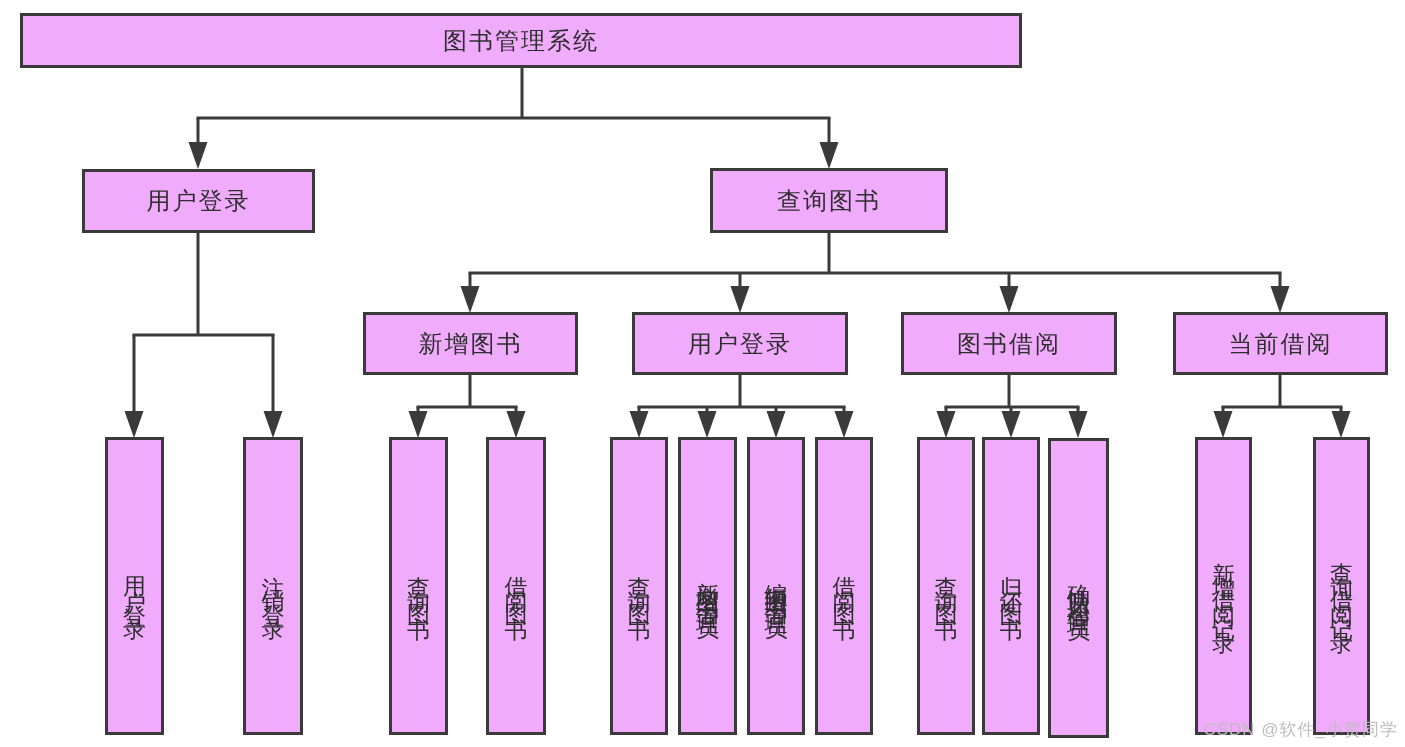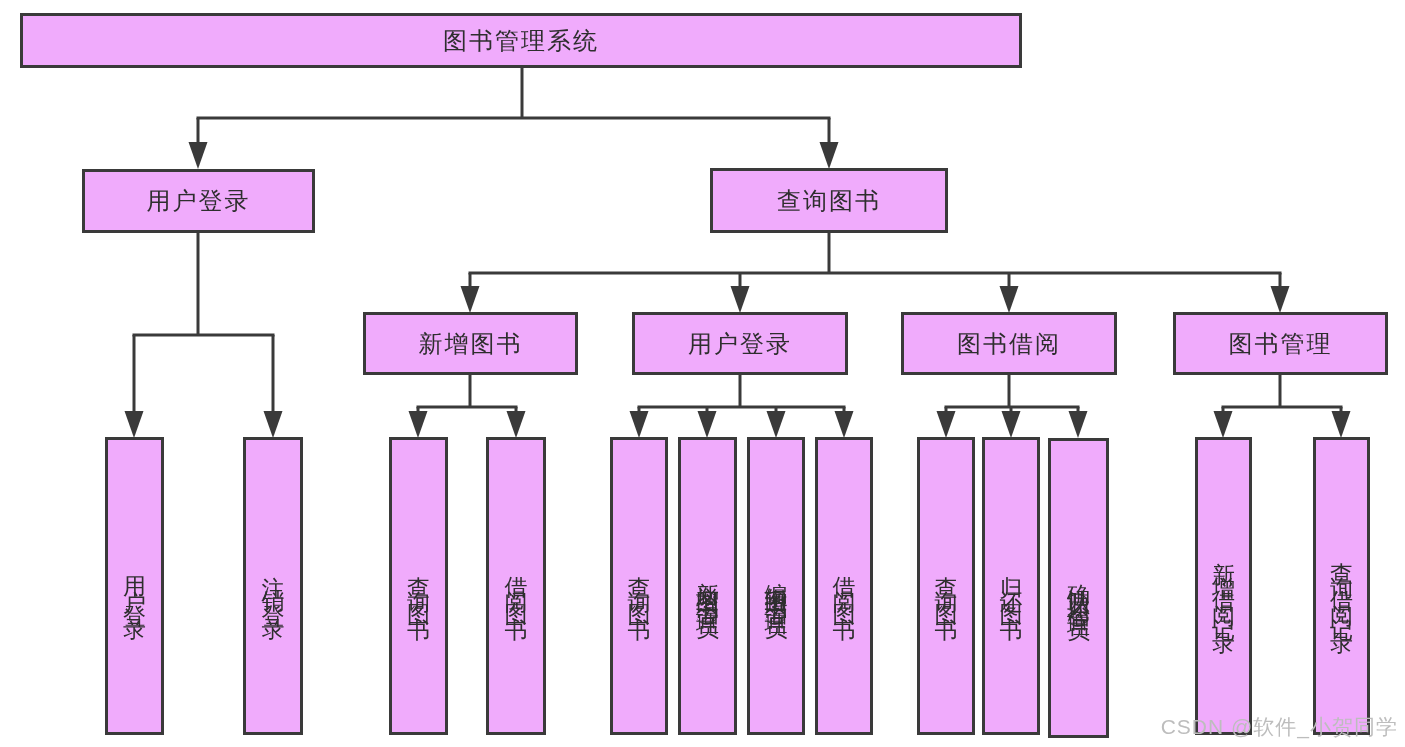--- a/index.html
+++ b/index.html
@@ -36,21 +36,21 @@
   .leaf-label {
     writing-mode: vertical-rl;
     text-orientation: mixed;
     font-size: 23px;
     line-height: 1;
   }
   .watermark {
     position: absolute;
     right: 7px;
     bottom: 6px;
-    font-size: 21px;
+    font-size: 17px;
     letter-spacing: 1px;
     color: var(--watermark, #bdbdbd);
     z-index: 2;
     white-space: nowrap;
     margin-left: 20px;
   }
 </style>
 </head>
 <body>
 
@@ -125,21 +125,21 @@
   <div class="node" style="left:363px;top:312px;width:215px;height:63px">
     <span class="h-label">新增图书</span>
   </div>
   <div class="node" style="left:632px;top:312px;width:216px;height:63px">
     <span class="h-label">用户登录</span>
   </div>
   <div class="node" style="left:901px;top:312px;width:216px;height:63px">
     <span class="h-label">图书借阅</span>
   </div>
   <div class="node" style="left:1173px;top:312px;width:215px;height:63px">
-    <span class="h-label">图书管理</span>
+    <span class="h-label">当前借阅</span>
   </div>
 
   <div class="node leaf" style="left:105px;top:437px;width:59px;height:298px">
     <span class="leaf-label" style="letter-spacing: 14px;">用户登录</span>
   </div>
   <div class="node leaf" style="left:243px;top:437px;width:60px;height:298px">
     <span class="leaf-label" style="letter-spacing: 14px;">注销登录</span>
   </div>
 
   <div class="node leaf" style="left:389px;top:437px;width:59px;height:298px">

